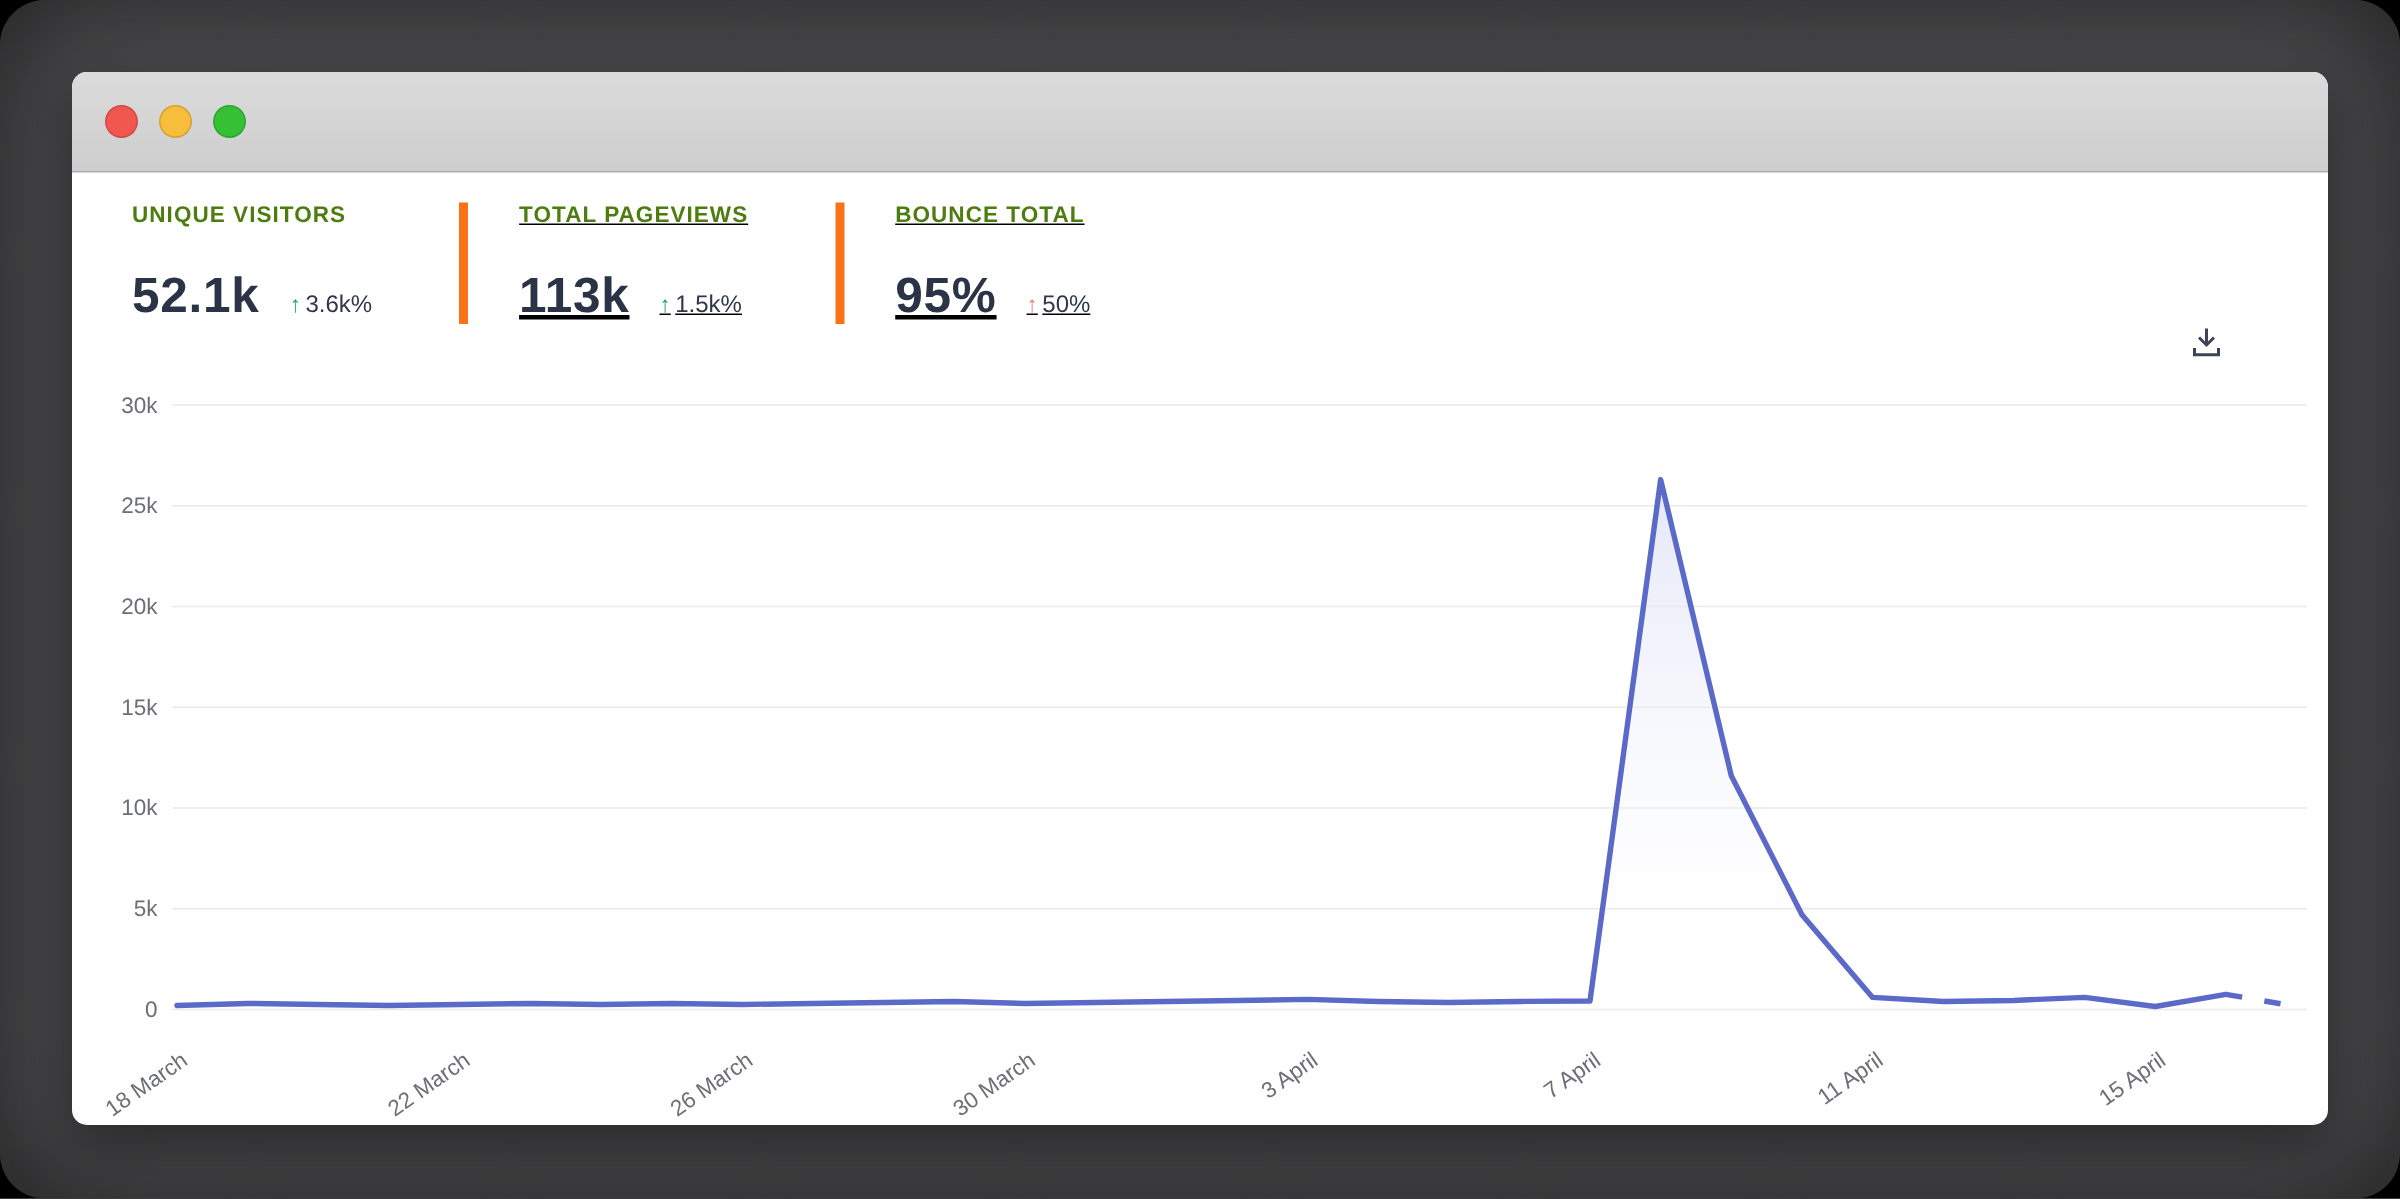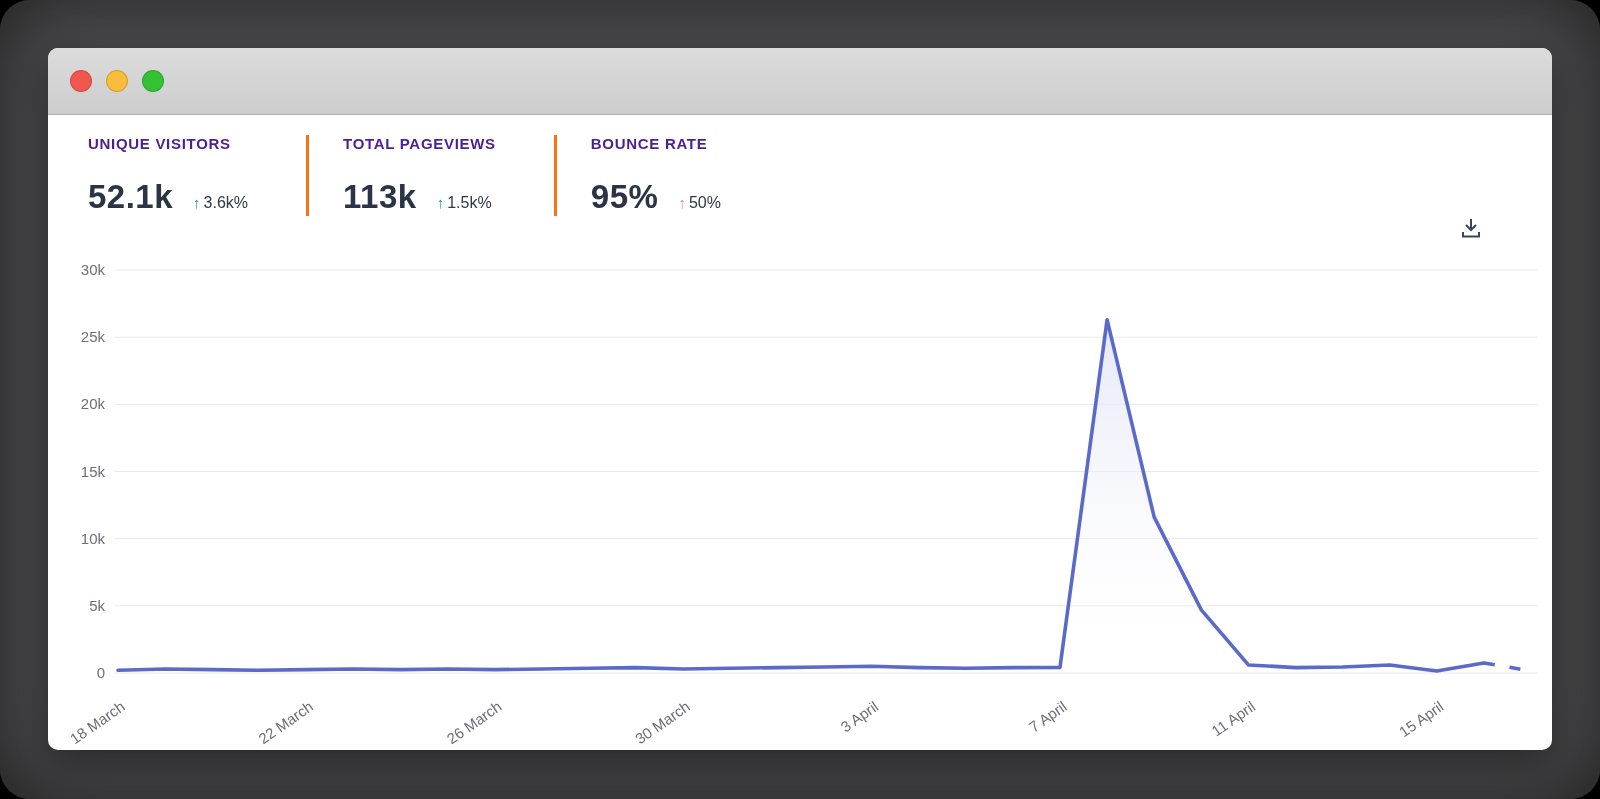--- a/index.html
+++ b/index.html
@@ -19,23 +19,23 @@
               padding-left:22px; gap:14px; }
   .dot { width:22px; height:22px; border-radius:50%; border:1px solid rgba(0,0,0,.15); cursor:pointer; }
   .dot.close { background:var(--dot-close,#f2574f); }
   .dot.min   { background:var(--dot-min,#f8bd3d); }
   .dot.max   { background:var(--dot-max,#34c234); }
 
   .content { position:relative; height:634px; }
 
   .stats { position:absolute; top:20px; left:40px; display:flex; z-index:2; }
   .stat { padding-right:58px; }
-  .stat + .stat { border-left:3px solid #f97316; padding-left:34px; }
+  .stat + .stat { border-left:6px solid #f97316; padding-left:34px;text-decoration:underline; }
   .stat-label { font-size:15px; font-weight:700; letter-spacing:.7px;
-                color:#4c1d95; margin-bottom:12px; }
+                color:#4d7c0f; margin-bottom:12px; }
   .stat-row { display:flex; align-items:baseline;margin-top:26px; }
   .stat-value { font-size:33px; font-weight:700; color:#2b3347; letter-spacing:.5px; }
   .stat-delta { margin-left:20px; font-size:16px; color:#2f3749; display:flex; align-items:baseline; gap:3px; }
   .delta-arrow { font-weight:700; font-size:15px; }
 
   .download-btn { position:absolute; top:98px; right:66px; width:30px; height:30px;
                   z-index:2; cursor:pointer; background:none; border:none; padding:2px; }
   .download-btn svg { display:block; }
 
   .chart-wrap { position:absolute; inset:0; z-index:1; }
@@ -70,21 +70,21 @@
           <div class="stat-label">TOTAL PAGEVIEWS</div>
           <div class="stat-row">
             <span class="stat-value">113k</span>
             <span class="stat-delta">
               <span class="delta-arrow" style="color: rgb(31, 165, 115);">↑</span>
               <span>1.5k%</span>
             </span>
           </div>
         </div>
         <div class="stat">
-          <div class="stat-label">BOUNCE RATE</div>
+          <div class="stat-label">BOUNCE TOTAL</div>
           <div class="stat-row">
             <span class="stat-value">95%</span>
             <span class="stat-delta">
               <span class="delta-arrow" style="color: rgb(238, 127, 127);">↑</span>
               <span>50%</span>
             </span>
           </div>
         </div>
       </div>
 

